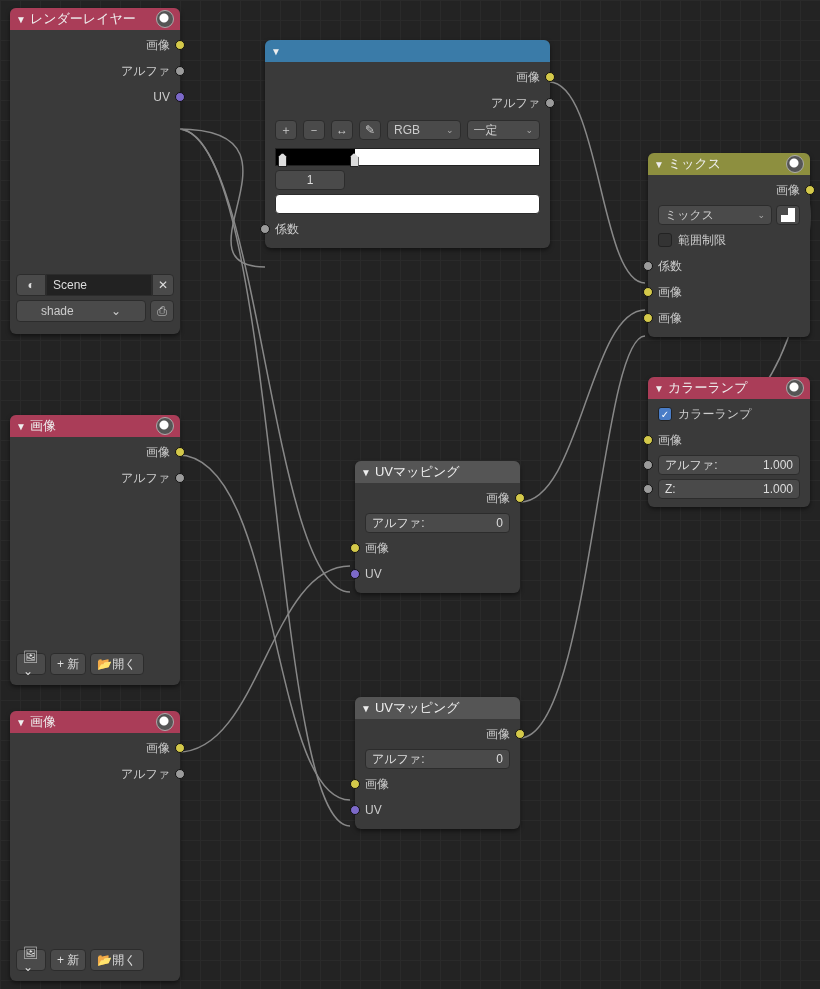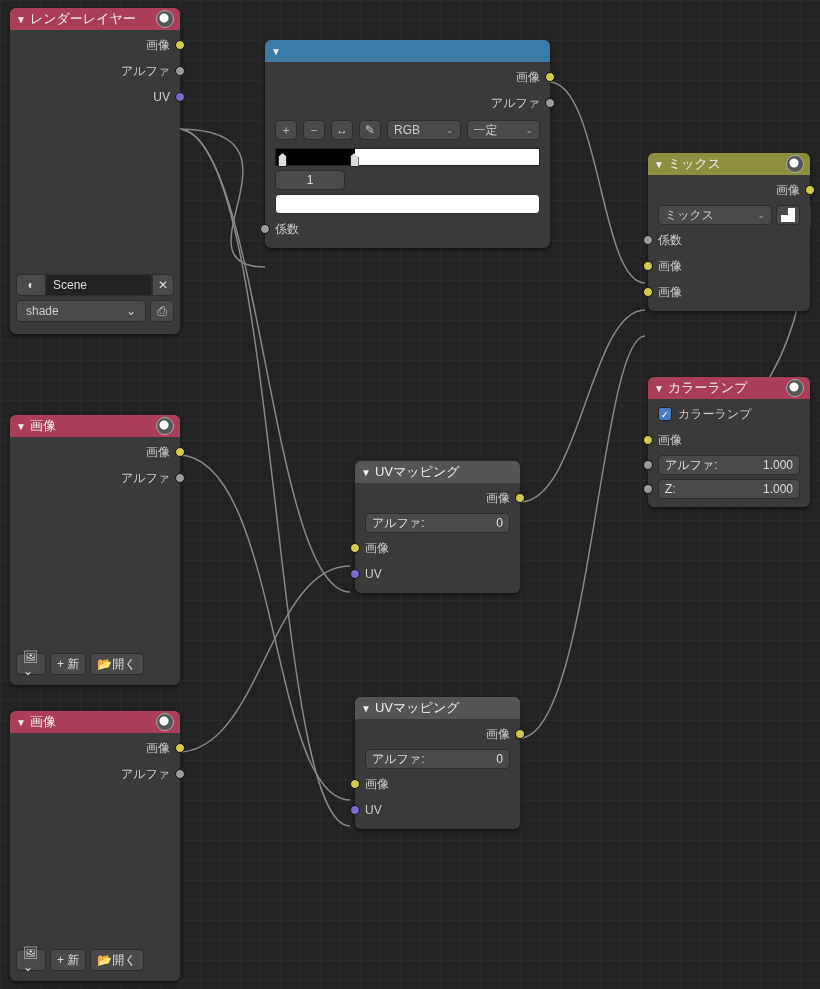--- a/index.html
+++ b/index.html
@@ -141,21 +141,21 @@
     color:#ddd;
   }
   .scene-bar .sicon  { width:30px; border-radius:4px 0 0 4px; justify-content:center; }
   .scene-bar .sfield { flex:1; padding:0 6px; background:#222; }
   .scene-bar .sclose { width:22px; border-radius:0 4px 4px 0; justify-content:center; }
 
   .layer-bar { display:flex; gap:4px; padding: 0 6px 6px 6px; }
   .layer-bar .dd {
     flex:1; background:#4a4a4a; border:1px solid #2c2c2c;
     border-radius:4px; height:22px; display:flex; align-items:center;
-    padding:0 9px; justify-content:space-between;
+    padding:0 24px; justify-content:space-between;
   }
   .layer-bar .ic { width:24px; height:22px; background:#4a4a4a; border:1px solid #2c2c2c; border-radius:4px; display:flex; align-items:center; justify-content:center; }
 
   .swatch-btn {
     width: 24px; height: 20px;
     background: #4a4a4a; border:1px solid #2c2c2c;
     border-radius:4px; display:flex; align-items:center; justify-content:center;
   }
   .swatch-inner {
     width:14px; height:14px; background:#fff;
@@ -382,20 +382,24 @@
     <div class="field-row" style="align-items:center;">
       <div class="dropdown">
         <span>ミックス</span>
           <span class="dd-caret">⌄</span>
       </div>
       <div class="swatch-btn">
           <div class="swatch-inner"></div>
         </div>
     </div>
     <div class="row left">
+      <span class="chk off"></span>
+      <span>範囲制限</span>
+    </div>
+    <div class="row left">
       <span class="socket in sock-gray"></span>
       <span>係数</span>
     </div>
     <div class="row left">
       <span class="socket in sock-yellow"></span>
       <span>画像</span>
     </div>
     <div class="row left">
       <span class="socket in sock-yellow"></span>
       <span>画像</span>

